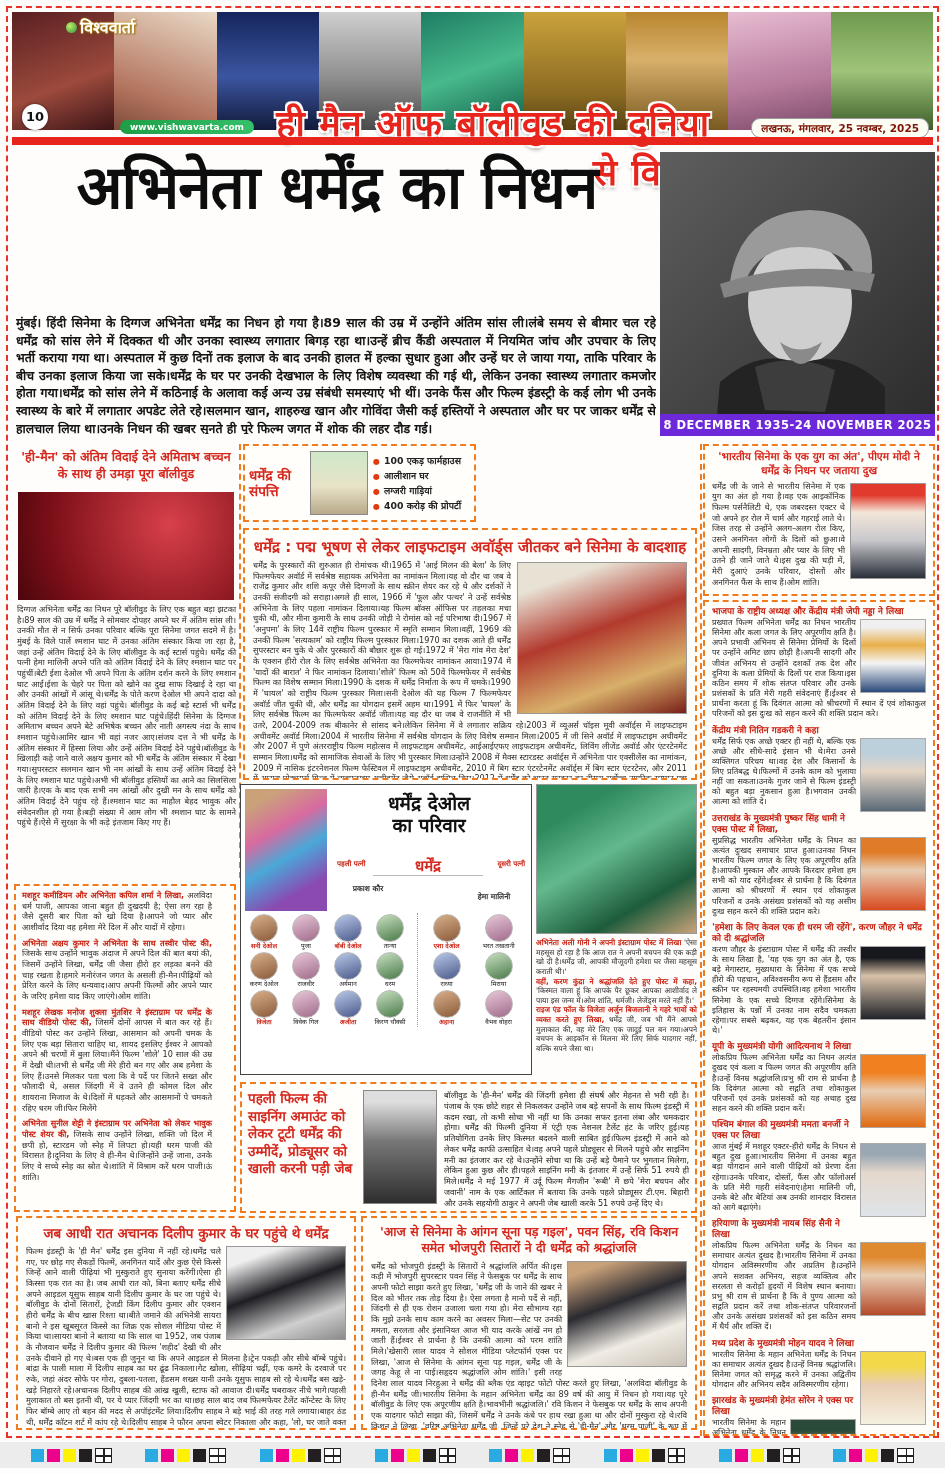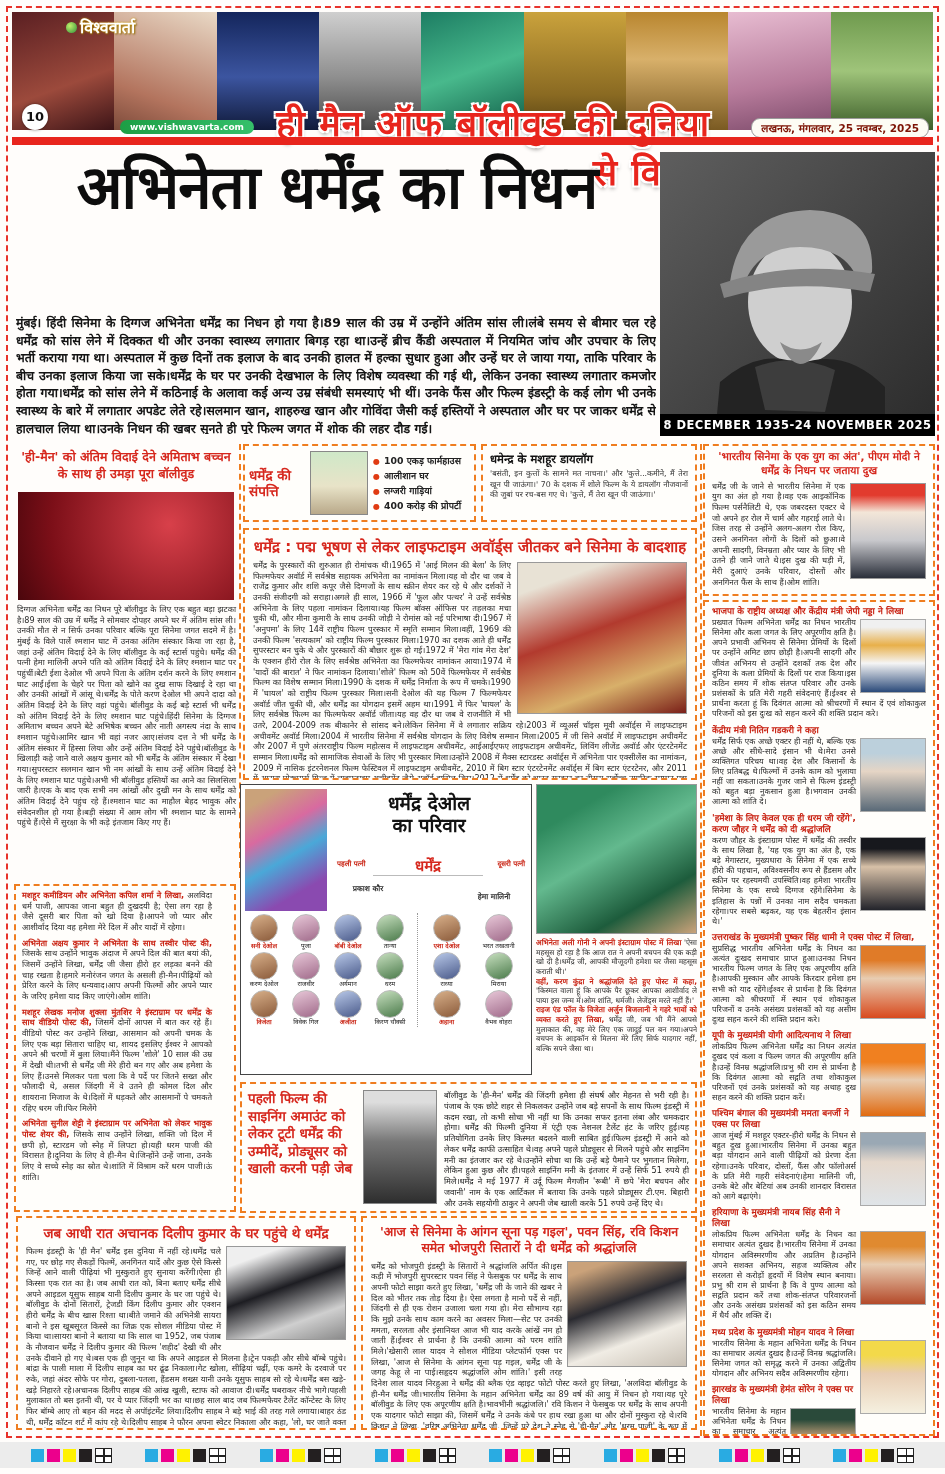--- a/index.html
+++ b/index.html
@@ -37,21 +37,21 @@
   .headline{left:16px;top:156px;width:642px;text-align:center;font-size:60px;font-weight:800;
             color:#0d0d0d;line-height:1.05;letter-spacing:-1px;}
   .subhead-bar{left:14px;top:256px;width:644px;height:52px;background:#141414;color:#fff;
                text-align:center;font-size:38px;font-weight:800;line-height:52px;letter-spacing:0px;}
   .lead-body{left:16px;top:314px;width:640px;height:120px;font-size:12.4px;font-weight:bold;
              line-height:1.42;text-align:justify;overflow:hidden;color:#141414;}
   .portrait{left:660px;top:152px;width:275px;height:284px;background:#3b3b3b;overflow:hidden;}
   .portrait svg{display:block;}
   .years{left:660px;top:382px;width:275px;text-align:center;color:#fff;font-size:23px;font-weight:800;
          text-shadow:0 1px 3px #000;}
-  .portrait-cap{left:660px;top:414px;width:275px;height:22px;background:#000000;color:#fff;text-align:center;
+  .portrait-cap{left:660px;top:414px;width:275px;height:22px;background:#6d28d9;color:#fff;text-align:center;
                 font-size:11.5px;font-weight:bold;line-height:22px;letter-spacing:.5px;}
   
   .obox{border:2px dashed #ef7d1f;background:#fffefb;box-sizing:border-box;overflow:hidden;}
   .red-head{color:#d6281e;font-weight:800;text-align:center;}
   .body-txt{font-size:8.1px;line-height:1.32;text-align:justify;color:#2a2a2a;}
   .lead-in{color:#c92313;font-weight:bold;}
   .vdash{border-left:2px dashed #ef7d1f;width:0;}
   
   .lf-head{left:16px;top:448px;width:220px;font-size:12.5px;}
   .lf-photo{left:18px;top:492px;width:216px;height:108px;
@@ -212,24 +212,20 @@
     <div class="prop-title">धर्मेंद्र की संपत्ति</div>
     <div class="prop-photo"></div>
     <ul class="prop-list">
       <li>100 एकड़ फार्महाउस</li>
       <li>आलीशान घर</li>
       <li>लग्जरी गाड़ियां</li>
       <li>400 करोड़ की प्रोपर्टी</li>
     </ul>
   </div>
 
-  <div class="abs obox dlg-box">
-    <div class="dlg-title">धमेन्द्र के मशहूर डायलॉग</div>
-    <div class="dlg-body">'बसंती, इन कुत्तों के सामने मत नाचना।' और 'कुत्ते...कमीने, मैं तेरा खून पी जाऊंगा।' 70 के दशक में शोले फिल्म के ये डायलॉग नौजवानों की जुबां पर रच-बस गए थे। 'कुत्ते, मैं तेरा खून पी जाऊंगा।'</div>
-  </div>
 
   <div class="abs obox modi-box">
     <div class="red-head modi-head">'भारतीय सिनेमा के एक युग का अंत', पीएम मोदी ने धर्मेंद्र के निधन पर जताया दुख</div>
     <div class="modi-photo"></div>
     <div class="body-txt">धर्मेंद्र जी के जाने से भारतीय सिनेमा में एक युग का अंत हो गया है।वह एक आइकॉनिक फिल्म पर्सनैलिटी थे, एक जबरदस्त एक्टर थे जो अपने हर रोल में चार्म और गहराई लाते थे।जिस तरह से उन्होंने अलग-अलग रोल किए, उसने अनगिनत लोगों के दिलों को छुआ।वे अपनी सादगी, विनम्रता और प्यार के लिए भी उतने ही जाने जाते थे।इस दुख की घड़ी में, मेरी दुआएं उनके परिवार, दोस्तों और अनगिनत फैंस के साथ हैं।ओम शांति।</div>
   </div>
 
   <div class="abs obox awards-box">
     <div class="red-head awards-head">धर्मेंद्र : पद्म भूषण से लेकर लाइफटाइम अवॉर्ड्स जीतकर बने सिनेमा के बादशाह</div>
     <div class="awards-photo"></div>
@@ -241,28 +237,28 @@
       <div class="rc-head">भाजपा के राष्ट्रीय अध्यक्ष और केंद्रीय मंत्री जेपी नड्डा ने लिखा</div>
       <div class="rc-photo ph-nadda"></div>
       <div class="rc-body">प्रख्यात फिल्म अभिनेता धर्मेंद्र का निधन भारतीय सिनेमा और कला जगत के लिए अपूरणीय क्षति है।अपने प्रभावी अभिनय से सिनेमा प्रेमियों के दिलों पर उन्होंने अमिट छाप छोड़ी है।अपनी सादगी और जीवंत अभिनय से उन्होंने दशकों तक देश और दुनिया के कला प्रेमियों के दिलों पर राज किया।इस कठिन समय में शोक संतप्त परिवार और उनके प्रशंसकों के प्रति मेरी गहरी संवेदनाएं हैं।ईश्वर से प्रार्थना करता हूं कि दिवंगत आत्मा को श्रीचरणों में स्थान दें एवं शोकाकुल परिजनों को इस दुःख को सहन करने की शक्ति प्रदान करे।</div>
     </div>
     <div class="rc-sec">
       <div class="rc-head">केंद्रीय मंत्री नितिन गडकरी ने कहा</div>
       <div class="rc-photo ph-gadkari"></div>
       <div class="rc-body">धर्मेंद्र सिर्फ एक अच्छे एक्टर ही नहीं थे, बल्कि एक अच्छे और सीधे-सादे इंसान भी थे।मेरा उनसे व्यक्तिगत परिचय था।वह देश और किसानों के लिए प्रतिबद्ध थे।फिल्मों में उनके काम को भुलाया नहीं जा सकता।उनके गुजर जाने से फिल्म इंडस्ट्री को बहुत बड़ा नुकसान हुआ है।भगवान उनकी आत्मा को शांति दे।</div>
     </div>
     <div class="rc-sec">
+      <div class="rc-head">उत्तराखंड के मुख्यमंत्री पुष्कर सिंह धामी ने एक्स पोस्ट में लिखा,</div>
+      <div class="rc-photo ph-dhami"></div>
+      <div class="rc-body">सुप्रसिद्ध भारतीय अभिनेता धर्मेंद्र के निधन का अत्यंत दुःखद समाचार प्राप्त हुआ।उनका निधन भारतीय फिल्म जगत के लिए एक अपूरणीय क्षति है।आपकी मुस्कान और आपके किरदार हमेशा हम सभी को याद रहेंगे।ईश्वर से प्रार्थना है कि दिवंगत आत्मा को श्रीचरणों में स्थान एवं शोकाकुल परिजनों व उनके असंख्य प्रशंसकों को यह असीम दुःख सहन करने की शक्ति प्रदान करे।</div>
+    </div>
+    <div class="rc-sec">
       <div class="rc-head">'हमेशा के लिए केवल एक ही धरम जी रहेंगे', करण जौहर ने धर्मेंद्र को दी श्रद्धांजलि</div>
       <div class="rc-photo ph-kjo"></div>
       <div class="rc-body">करण जौहर के इंस्टाग्राम पोस्ट में धर्मेंद्र की तस्वीर के साथ लिखा है, 'यह एक युग का अंत है, एक बड़े मेगास्टार, मुख्यधारा के सिनेमा में एक सच्चे हीरो की पहचान, अविश्वसनीय रूप से हैंडसम और स्क्रीन पर रहस्यमयी उपस्थिति।वह हमेशा भारतीय सिनेमा के एक सच्चे दिग्गज रहेंगे।सिनेमा के इतिहास के पन्नों में उनका नाम सदैव चमकता रहेगा।पर सबसे बढ़कर, यह एक बेहतरीन इंसान थे।'</div>
-    </div>
-    <div class="rc-sec">
-      <div class="rc-head">उत्तराखंड के मुख्यमंत्री पुष्कर सिंह धामी ने एक्स पोस्ट में लिखा,</div>
-      <div class="rc-photo ph-dhami"></div>
-      <div class="rc-body">सुप्रसिद्ध भारतीय अभिनेता धर्मेंद्र के निधन का अत्यंत दुःखद समाचार प्राप्त हुआ।उनका निधन भारतीय फिल्म जगत के लिए एक अपूरणीय क्षति है।आपकी मुस्कान और आपके किरदार हमेशा हम सभी को याद रहेंगे।ईश्वर से प्रार्थना है कि दिवंगत आत्मा को श्रीचरणों में स्थान एवं शोकाकुल परिजनों व उनके असंख्य प्रशंसकों को यह असीम दुःख सहन करने की शक्ति प्रदान करे।</div>
     </div>
     <div class="rc-sec">
       <div class="rc-head">यूपी के मुख्यमंत्री योगी आदित्यनाथ ने लिखा</div>
       <div class="rc-photo ph-yogi"></div>
       <div class="rc-body">लोकप्रिय फिल्म अभिनेता धर्मेंद्र का निधन अत्यंत दुखद एवं कला व फिल्म जगत की अपूरणीय क्षति है।उन्हें विनम्र श्रद्धांजलि।प्रभु श्री राम से प्रार्थना है कि दिवंगत आत्मा को सद्गति तथा शोकाकुल परिजनों एवं उनके प्रशंसकों को यह अथाह दुख सहन करने की शक्ति प्रदान करें।</div>
     </div>
     <div class="rc-sec">
       <div class="rc-head">पश्चिम बंगाल की मुख्यमंत्री ममता बनर्जी ने एक्स पर लिखा</div>
       <div class="rc-photo ph-mamata"></div>
       <div class="rc-body">आज मुंबई में मशहूर एक्टर-हीरो धर्मेंद्र के निधन से बहुत दुख हुआ।भारतीय सिनेमा में उनका बहुत बड़ा योगदान आने वाली पीढ़ियों को प्रेरणा देता रहेगा।उनके परिवार, दोस्तों, फैंस और फॉलोअर्स के प्रति मेरी गहरी संवेदनाएं।हेमा मालिनी जी, उनके बेटे और बेटियां अब उनकी शानदार विरासत को आगे बढ़ाएंगे।</div>

